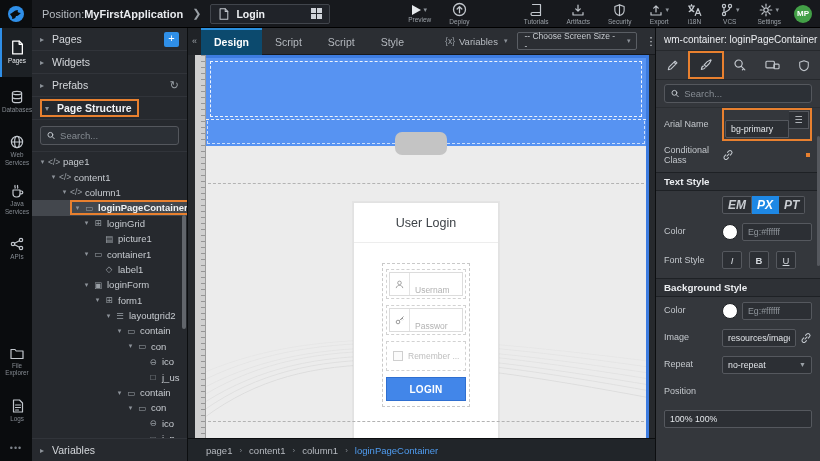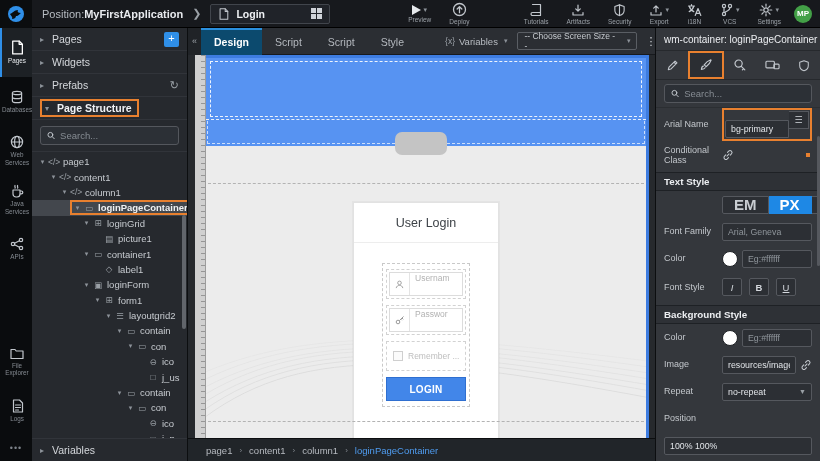--- a/index.html
+++ b/index.html
@@ -85,21 +85,21 @@
   .blue-inner{position:absolute;left:4px;right:4px;top:3px;height:56px;border:1px dashed rgba(255,255,255,.9);}
   .blue-split{position:absolute;left:0;right:0;top:61px;border-top:1px dashed rgba(255,255,255,.85);}
   .blue-b{position:absolute;left:1px;right:1px;top:63px;height:23px;border:1px dashed rgba(255,255,255,.7);border-top:0;}
   .pic-ph{position:absolute;left:43%;top:74px;width:52px;height:23px;background:#c4c4c4;border-radius:7px;}
   .dash-h{position:absolute;left:2px;right:2px;border-top:1px dashed #b3b3b3;}
   .login-card{position:absolute;left:50%;transform:translateX(-50%);top:144px;width:146px;height:238px;background:#fff;
     border:1px solid #e2e2e2;box-shadow:0 0 0 1px rgba(0,0,0,.03);}
   .lc-title{height:40px;display:flex;align-items:center;justify-content:center;color:#3c4146;font-size:12.5px;border-bottom:1px solid #ededed;}
   .lc-form{position:absolute;left:50%;transform:translateX(-50%);top:60px;width:88px;border:1px dashed #c9c9c9;padding:5px 3px;}
   .f-item{border:1px dashed #d2d2d2;padding:2px;margin-bottom:6px;}
-  .inp{height:24px;background:#fff;border:1px solid #dcdcdc;display:flex;align-items:flex-start;}
+  .inp{height:24px;background:#fff;border:1px solid #dcdcdc;display:flex;align-items:flex-end;}
   .inp .icell{width:20px;height:100%;border-right:1px solid #e4e4e4;display:flex;align-items:center;justify-content:center;flex:0 0 20px;}
   .inp .ph{color:#b2b2b2;font-size:8.5px;padding-left:5px;white-space:nowrap;overflow:hidden;}
   .chk-row{height:24px;display:flex;align-items:center;gap:5px;padding-left:4px;}
   .chk{width:10px;height:10px;border:1px solid #cfcfcf;background:#fbfbfb;flex:0 0 10px;}
   .chk-lbl{color:#bdbdbd;font-size:8.5px;white-space:nowrap;}
   .login-btn{height:24px;background:#4286e9;border:1px solid #2f6fd0;color:#fff;font-size:10px;font-weight:bold;
     display:flex;align-items:center;justify-content:center;cursor:pointer;letter-spacing:.3px;}
   .waves{position:absolute;left:0;right:0;bottom:14px;height:120px;width:100%;opacity:.75;}
 
   .crumbbar{height:23px;background:#212529;border-top:1px solid #0c0e10;display:flex;align-items:center;padding-left:18px;flex:0 0 23px;gap:7px;}
@@ -116,22 +116,22 @@
   .rp-srch{padding:4px 8px;border-bottom:1px solid #2b2e32;flex:0 0 auto;}
   .rprow{display:flex;align-items:center;padding:0 8px;flex:0 0 27px;gap:6px;}
   .rprow .rlabel{width:52px;color:#c3c7cc;font-size:9px;line-height:1.15;flex:0 0 52px;}
   .rctl{flex:1;display:flex;align-items:center;gap:4px;min-width:0;}
   .rinput{height:18px;background:#2c2f34;border:1px solid #55585e;border-radius:2px;color:#e2e5e9;font-size:8.8px;
     padding:0 5px;width:100%;outline:none;font-family:inherit;min-width:0;}
   .rinput::placeholder{color:#8f959b;}
   .sec-hd{height:19px;background:#2e3136;border-top:1px solid #1e2125;border-bottom:1px solid #1e2125;display:flex;align-items:center;
     padding:0 8px;color:#eceef1;font-size:9.8px;font-weight:bold;flex:0 0 19px;margin-top:3px;}
   .unit-grp{display:flex;}
-  .unit{height:18px;min-width:24px;padding:0 11px;border:1px solid #55585e;border-left-width:0;background:#2c2f34;color:#c9cdd2;
-    font-size:15px;display:flex;align-items:center;justify-content:center;cursor:pointer;font-weight:bold;}
+  .unit{height:18px;min-width:24px;padding:0 5px;border:1px solid #55585e;border-left-width:0;background:#2c2f34;color:#c9cdd2;
+    font-size:12px;display:flex;align-items:center;justify-content:center;cursor:pointer;font-weight:bold;font-style:italic;}
   .unit:first-child{border-left-width:1px;border-radius:2px 0 0 2px;}
   .unit:last-child{border-radius:0 2px 2px 0;}
   .unit.active{background:#1e88e5;border-color:#1e88e5;color:#fff;}
   .fsty{height:18px;width:20px;border:1px solid #55585e;background:#2c2f34;color:#d4d8dd;font-size:9.5px;
     display:flex;align-items:center;justify-content:center;cursor:pointer;margin-right:3px;border-radius:2px;}
   .fsty.i{font-style:italic;}.fsty.b{font-weight:bold;}.fsty.u{text-decoration:underline;}
   .swatch{width:16px;height:16px;border-radius:50%;background:#fff;border:1px solid #1e2125;flex:0 0 16px;cursor:pointer;}
   .listbtn{width:20px;height:18px;border:1px solid #55585e;border-left:0;background:#2c2f34;color:#d4d8dd;font-size:9px;
     display:flex;align-items:center;justify-content:center;cursor:pointer;flex:0 0 20px;}
   .cls-wrap{display:flex;border:2px solid #e8802f;padding:1px;}
@@ -655,26 +655,20 @@
         <span class="rlabel"></span>
         <span class="rctl">
           <span class="unit-grp">
             <span class="unit">EM</span>
             <span class="unit active">PX</span>
             <span class="unit">PT</span>
           </span>
         </span>
       </div>
       <div class="rprow">
-        <span class="rlabel">Font Family</span>
-        <span class="rctl">
-            <input class="rinput" placeholder="Arial, Geneva" style="">
-          </span>
-      </div>
-      <div class="rprow">
         <span class="rlabel">Color</span>
         <span class="rctl">
           <span class="swatch"></span>
           <input class="rinput" placeholder="Eg:#ffffff" style="">
         </span>
       </div>
       <div class="rprow" style="flex:0 0 30px">
         <span class="rlabel">Font Style</span>
         <span class="rctl">
           <span class="fsty i">I</span>

